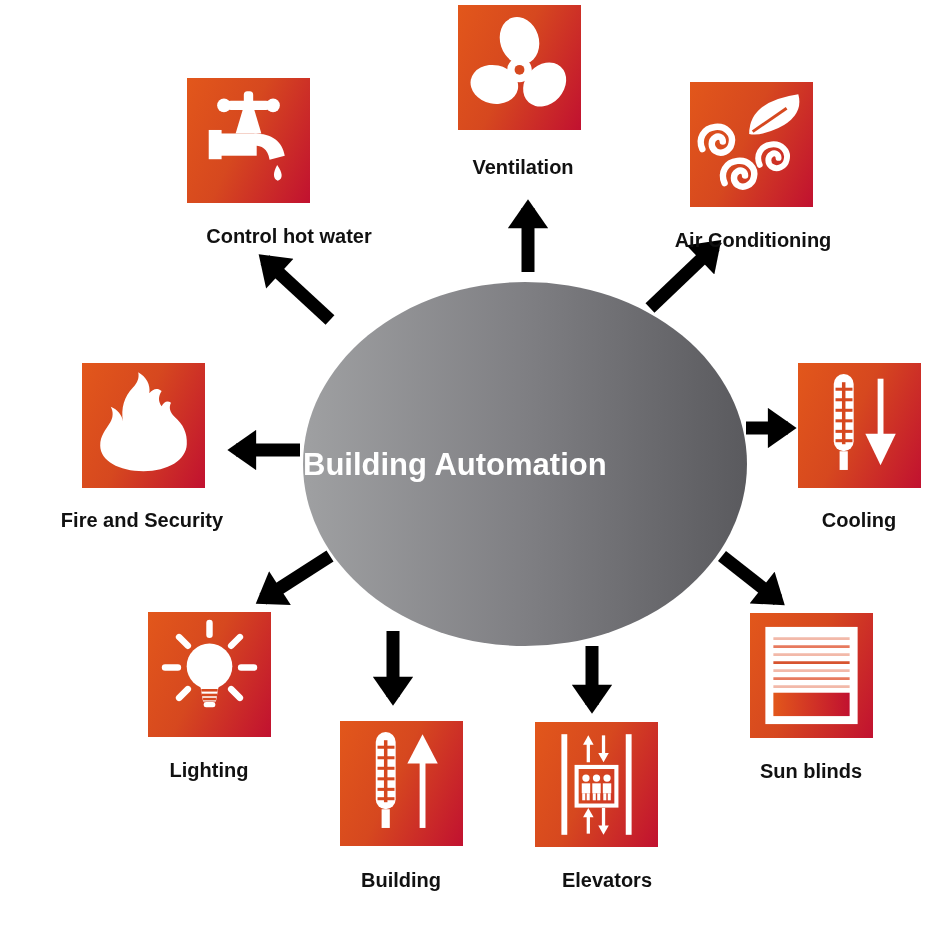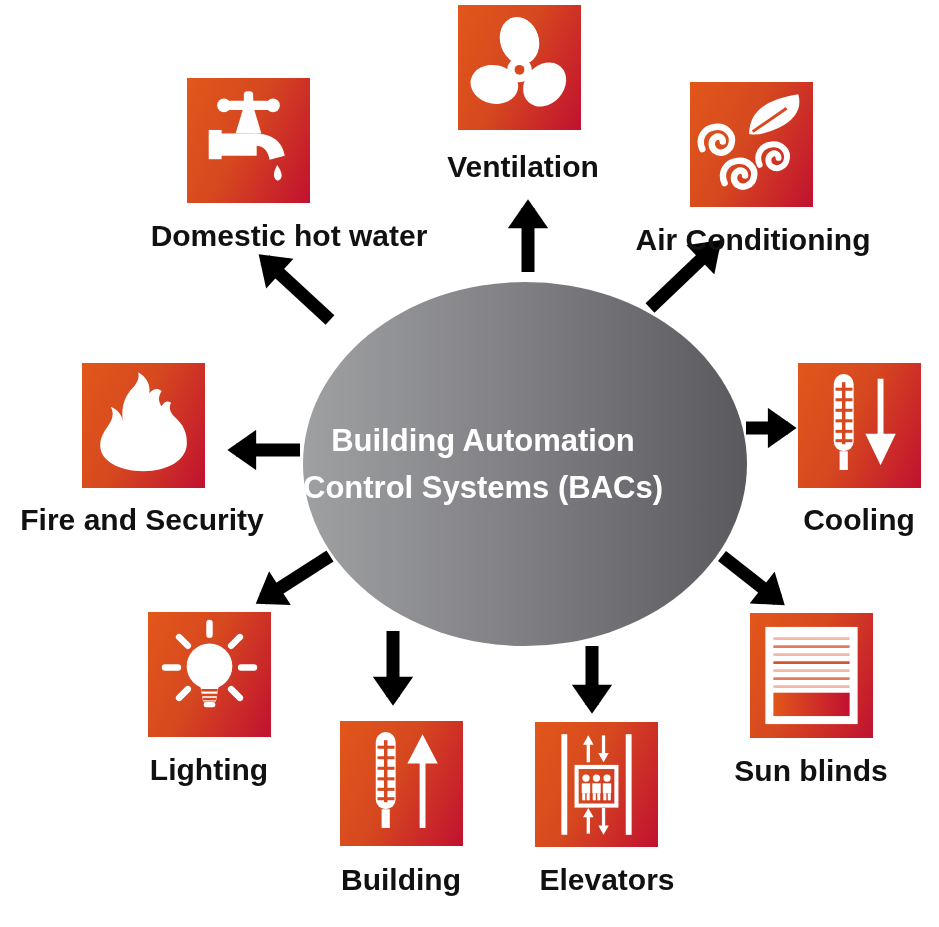--- a/index.html
+++ b/index.html
@@ -8,41 +8,40 @@
     font-family:"Liberation Sans", sans-serif;
   }
   .icon-box{
     position:absolute;width:123px;height:125px;
     background:linear-gradient(115deg,#e2571b 0%,#d6481f 45%,#c11130 100%);
   }
   .icon-box svg{position:absolute;inset:3px;width:117px;height:119px;}
   .icon-box.full svg{inset:0;width:123px;height:125px;}
   .sys-label{
     position:absolute;transform:translateX(-50%);
-    font-size:30px;font-weight:bold;color:#111111;white-space:nowrap;line-height:30px;
+    font-size:20px;font-weight:bold;color:#111111;white-space:nowrap;line-height:30px;
   }
   #ellipse{
     position:absolute;left:303px;top:282px;width:444px;height:364px;border-radius:50%;
     background:linear-gradient(90deg,#9fa0a2 0%,#7f7f83 50%,#5a5a5e 100%);
     display:flex;align-items:center;justify-content:flex-start;
   }
   #ellipse .center-text{
     text-align:center;color:#ffffff;font-size:31px;font-weight:bold;line-height:47px;
   }
   #arrows{position:absolute;left:0;top:0;width:939px;height:927px;pointer-events:none;}
 </style>
 </head>
 <body>
 
 <div id="canvas">
 
   <div id="ellipse">
     <div class="center-text">
       <div>Building Automation</div>
-      <div>Control Systems (BACs)</div>
     </div>
   </div>
 
   <svg id="arrows" width="939" height="927" viewBox="0 0 939 927">
     <defs>
       <marker id="ah" viewBox="0 0 10 14" refX="7" refY="7" markerWidth="2.3" markerHeight="3.1" orient="auto" markerUnits="strokeWidth">
         <path d="M0,0 L10,7 L0,14 Z" fill="#000000"></path>
       </marker>
     </defs>
     <g stroke="#000000" stroke-width="13">
@@ -227,15 +226,15 @@
         <circle cx="29" cy="20" r="5.8"></circle>
         <circle cx="71" cy="20" r="5.8"></circle>
         <polygon points="45,24 55,24 61,44 39,44"></polygon>
         <rect x="16" y="41" width="11" height="25"></rect>
         <rect x="25" y="44" width="32" height="19"></rect>
         <path d="M55,44 C70,44 79,51 81,63 L68,66.5 C66.5,56.5 61,54.5 55,54.5 Z"></path>
         <path d="M74.5,71 C79,77.5 80,82.5 75,84.5 C70.5,82.5 71,77.5 74.5,71 Z"></path>
       </g>
     </svg>
   </div>
-  <div class="sys-label" style="left:289px;top:221px;">Domestic hot water</div>
+  <div class="sys-label" style="left:289px;top:221px;">Control hot water</div>
 
 </div>
 
 </body></html>

